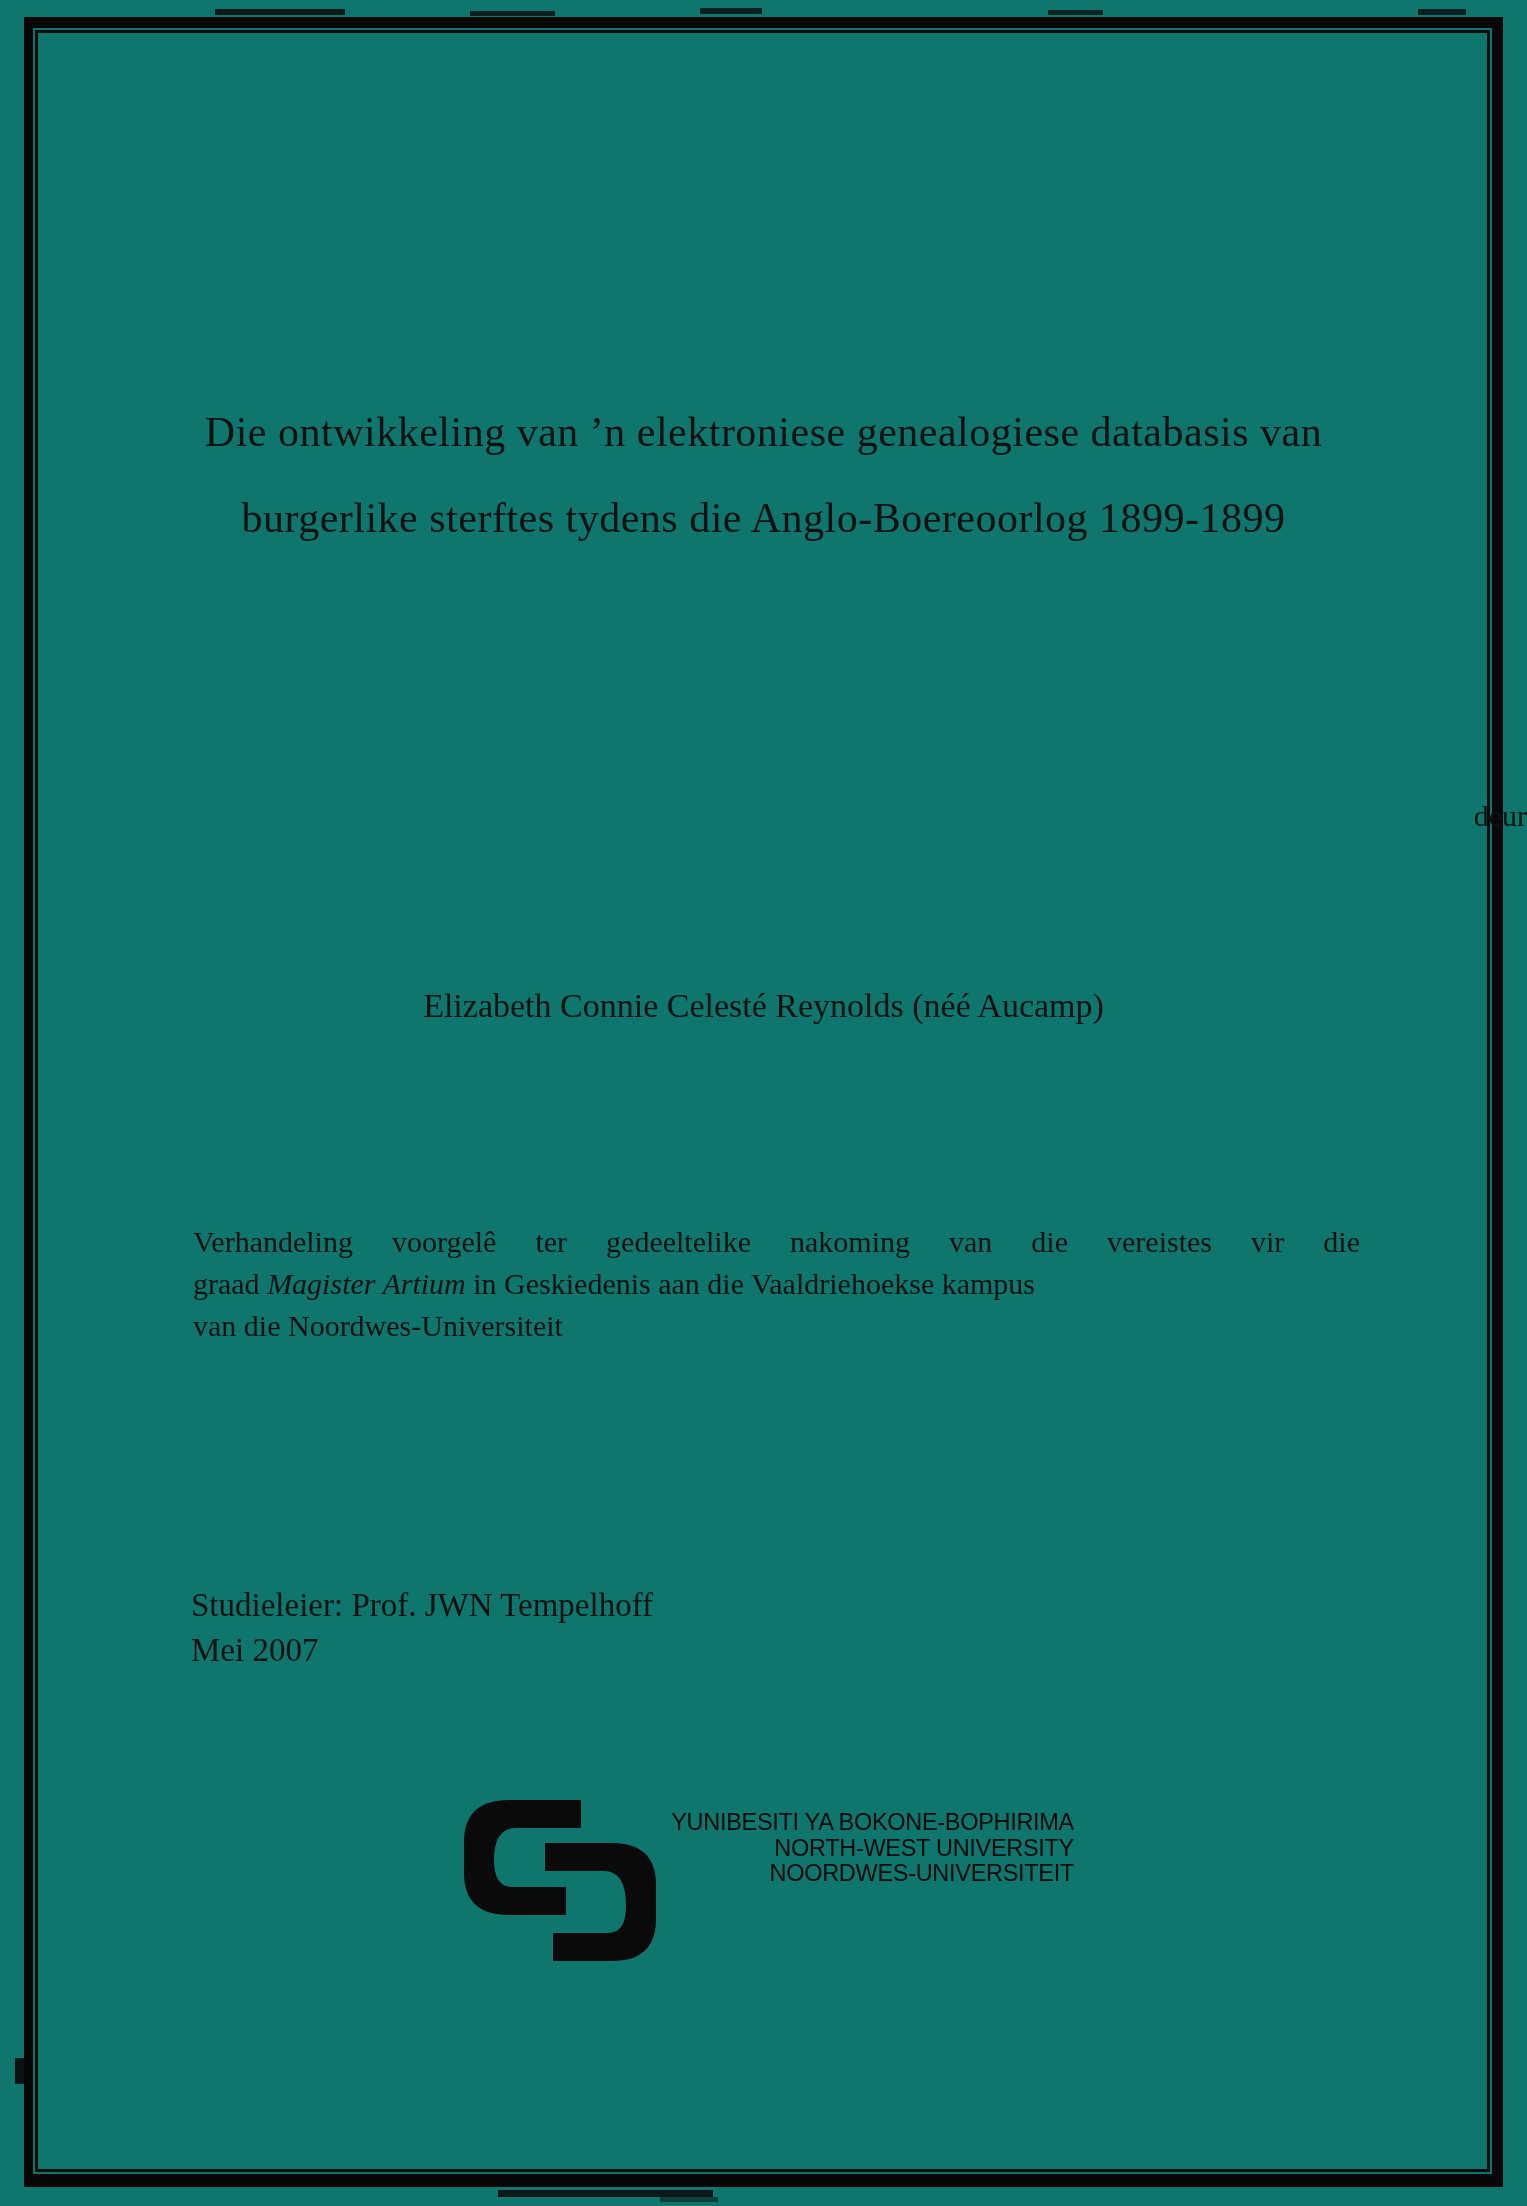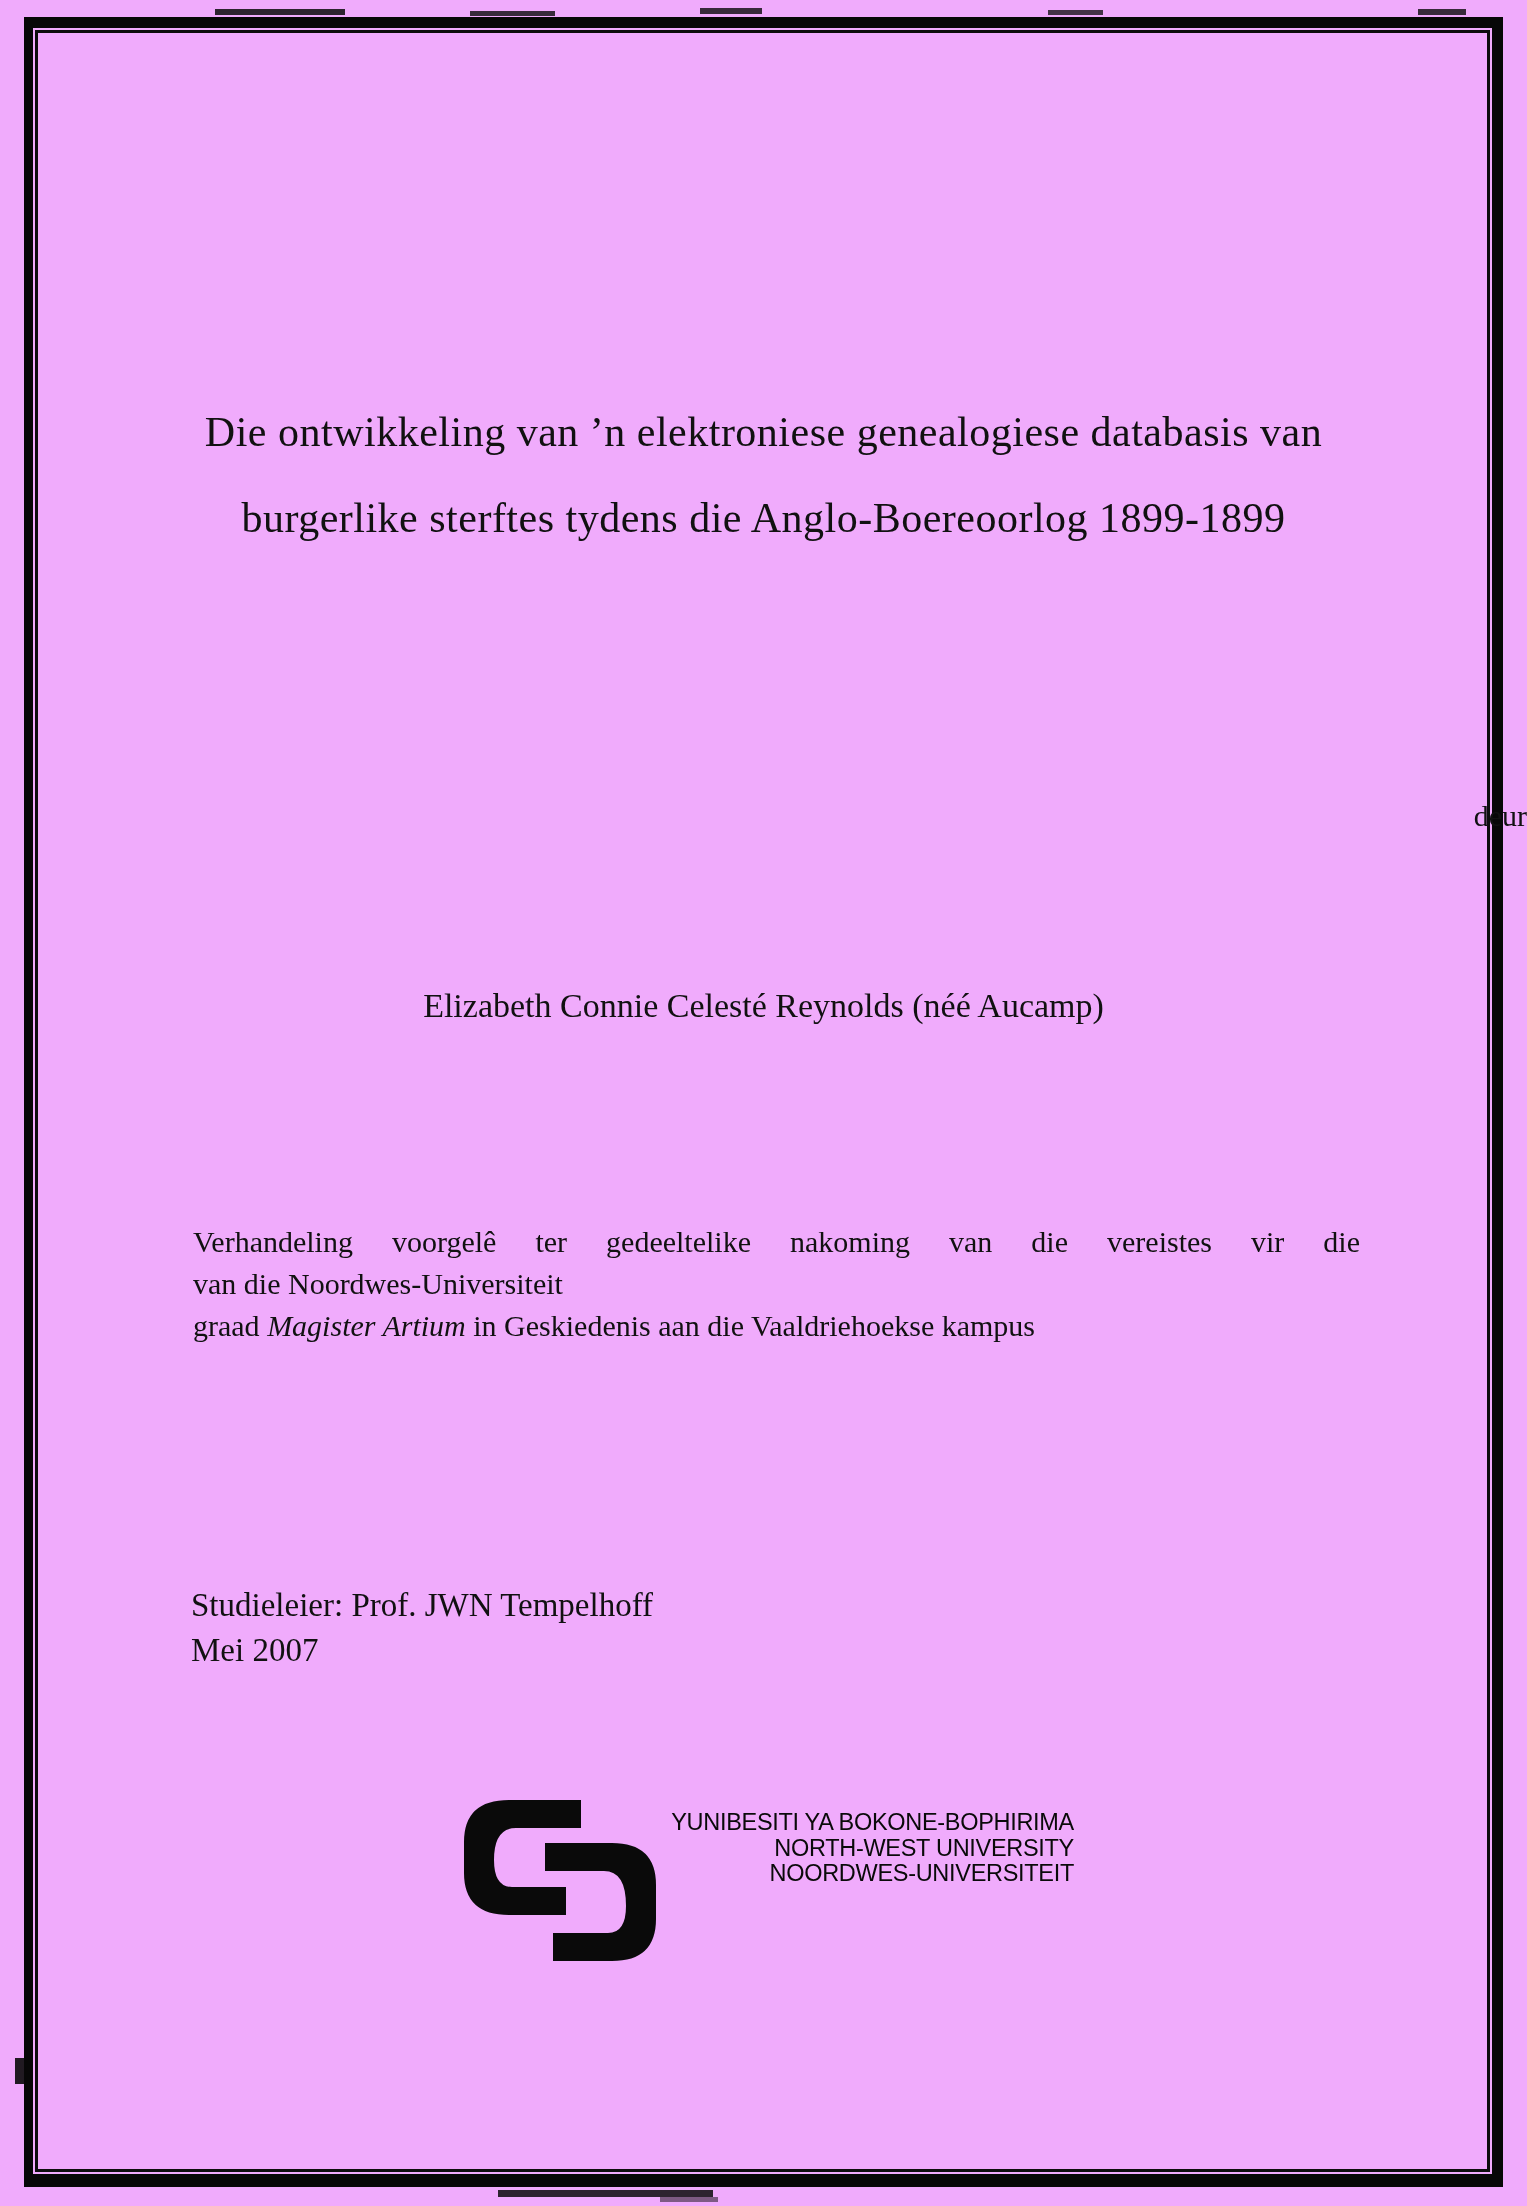--- a/index.html
+++ b/index.html
@@ -4,21 +4,21 @@
 <style>
   html, body {
     margin: 0;
     padding: 0;
     background: #ffffff;
   }
   .page {
     position: relative;
     width: 1527px;
     height: 2206px;
-    background: #f0abfc;
+    background: #0f766e;
     overflow: hidden;
     font-family: "Liberation Serif", "DejaVu Serif", serif;
     color: #111111;
   }
   
   .frame-outer {
     position: absolute;
     left: 24px;
     top: 17px;
     right: 24px;
@@ -141,22 +141,22 @@
     <div class="title-line">Die ontwikkeling van ’n elektroniese genealogiese databasis van</div>
     <div class="title-line">burgerlike sterftes tydens die Anglo-Boereoorlog 1899-1899</div>
   </div>
 
   <div class="byword">deur</div>
 
   <div class="author">Elizabeth Connie Celesté Reynolds (néé Aucamp)</div>
 
   <div class="statement">
     <div class="justified">Verhandeling voorgelê ter gedeeltelike nakoming van die vereistes vir die</div>
+    <div><span>graad </span><span class="italic">Magister Artium</span><span> in Geskiedenis aan die Vaaldriehoekse kampus</span></div>
     <div>van die Noordwes-Universiteit</div>
-    <div><span>graad </span><span class="italic">Magister Artium</span><span> in Geskiedenis aan die Vaaldriehoekse kampus</span></div>
   </div>
 
   <div class="supervisor-block">
     <div>Studieleier: Prof. JWN Tempelhoff</div>
     <div>Mei 2007</div>
   </div>
 
   <svg class="logo-mark" viewBox="0 0 192 161" preserveAspectRatio="none" xmlns="http://www.w3.org/2000/svg">
     <path d="M 117 0 H 45 Q 0 0 0 42 V 73 Q 0 115 45 115 H 102 V 87 H 48 Q 30 87 30 60 Q 30 28 52 28 H 117 Z"></path>
     <path d="M 81 43 H 148 Q 192 43 192 85 V 119 Q 192 161 148 161 H 89 V 133 H 144 Q 162 133 162 106 Q 162 71 140 71 H 81 Z"></path>

